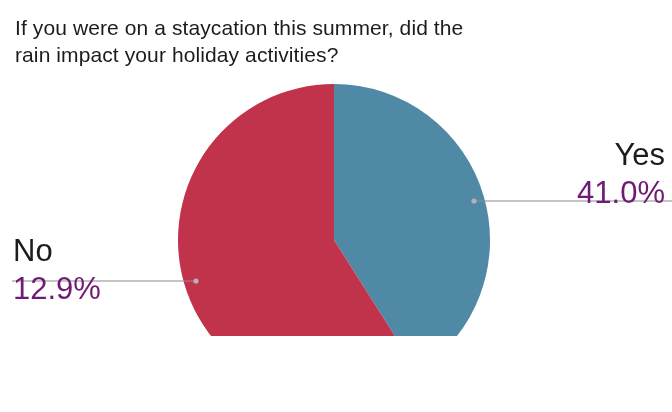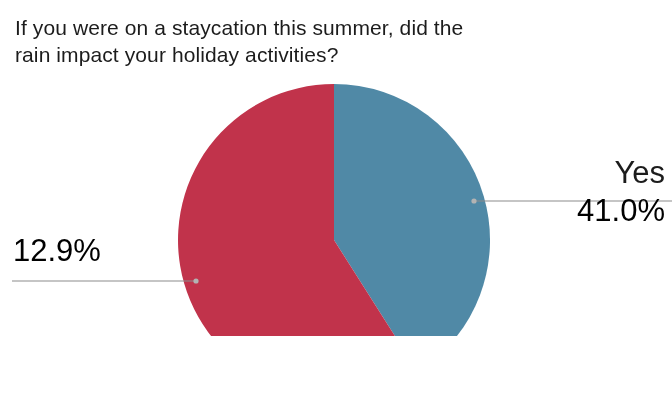--- a/index.html
+++ b/index.html
@@ -42,27 +42,27 @@
     font-family: "Liberation Sans", sans-serif;
     font-size: 31px;
     line-height: 38px;
     white-space: nowrap;
   }
   .label-name {
     color: #1c1c1c;
     display: block;
   }
   .label-value {
-    color: #000000;
+    color: #701a75;
     display: block;
     text-align: center;
   }
   #label-yes {
     right: 7px;
-    top: 154px;
+    top: 136px;
     text-align: right;
   }
   #label-no {
     left: 13px;
     top: 232px;
     text-align: left;
   }
 </style>
 </head>
 <body>
@@ -84,16 +84,17 @@
     <line x1="12" y1="281" x2="196" y2="281" stroke="#8c8c8c" stroke-width="1.2"></line>
     <circle cx="196" cy="281" r="2.6" fill="#b3b3b3"></circle>
   </svg>
 
   <div id="label-yes" class="slice-label">
     <span class="label-name">Yes</span>
     <span class="label-value">41.0%</span>
   </div>
 
   <div id="label-no" class="slice-label">
+    <span class="label-name">No</span>
     <span class="label-value">12.9%</span>
   </div>
 
 </div>
 
 </body></html>

